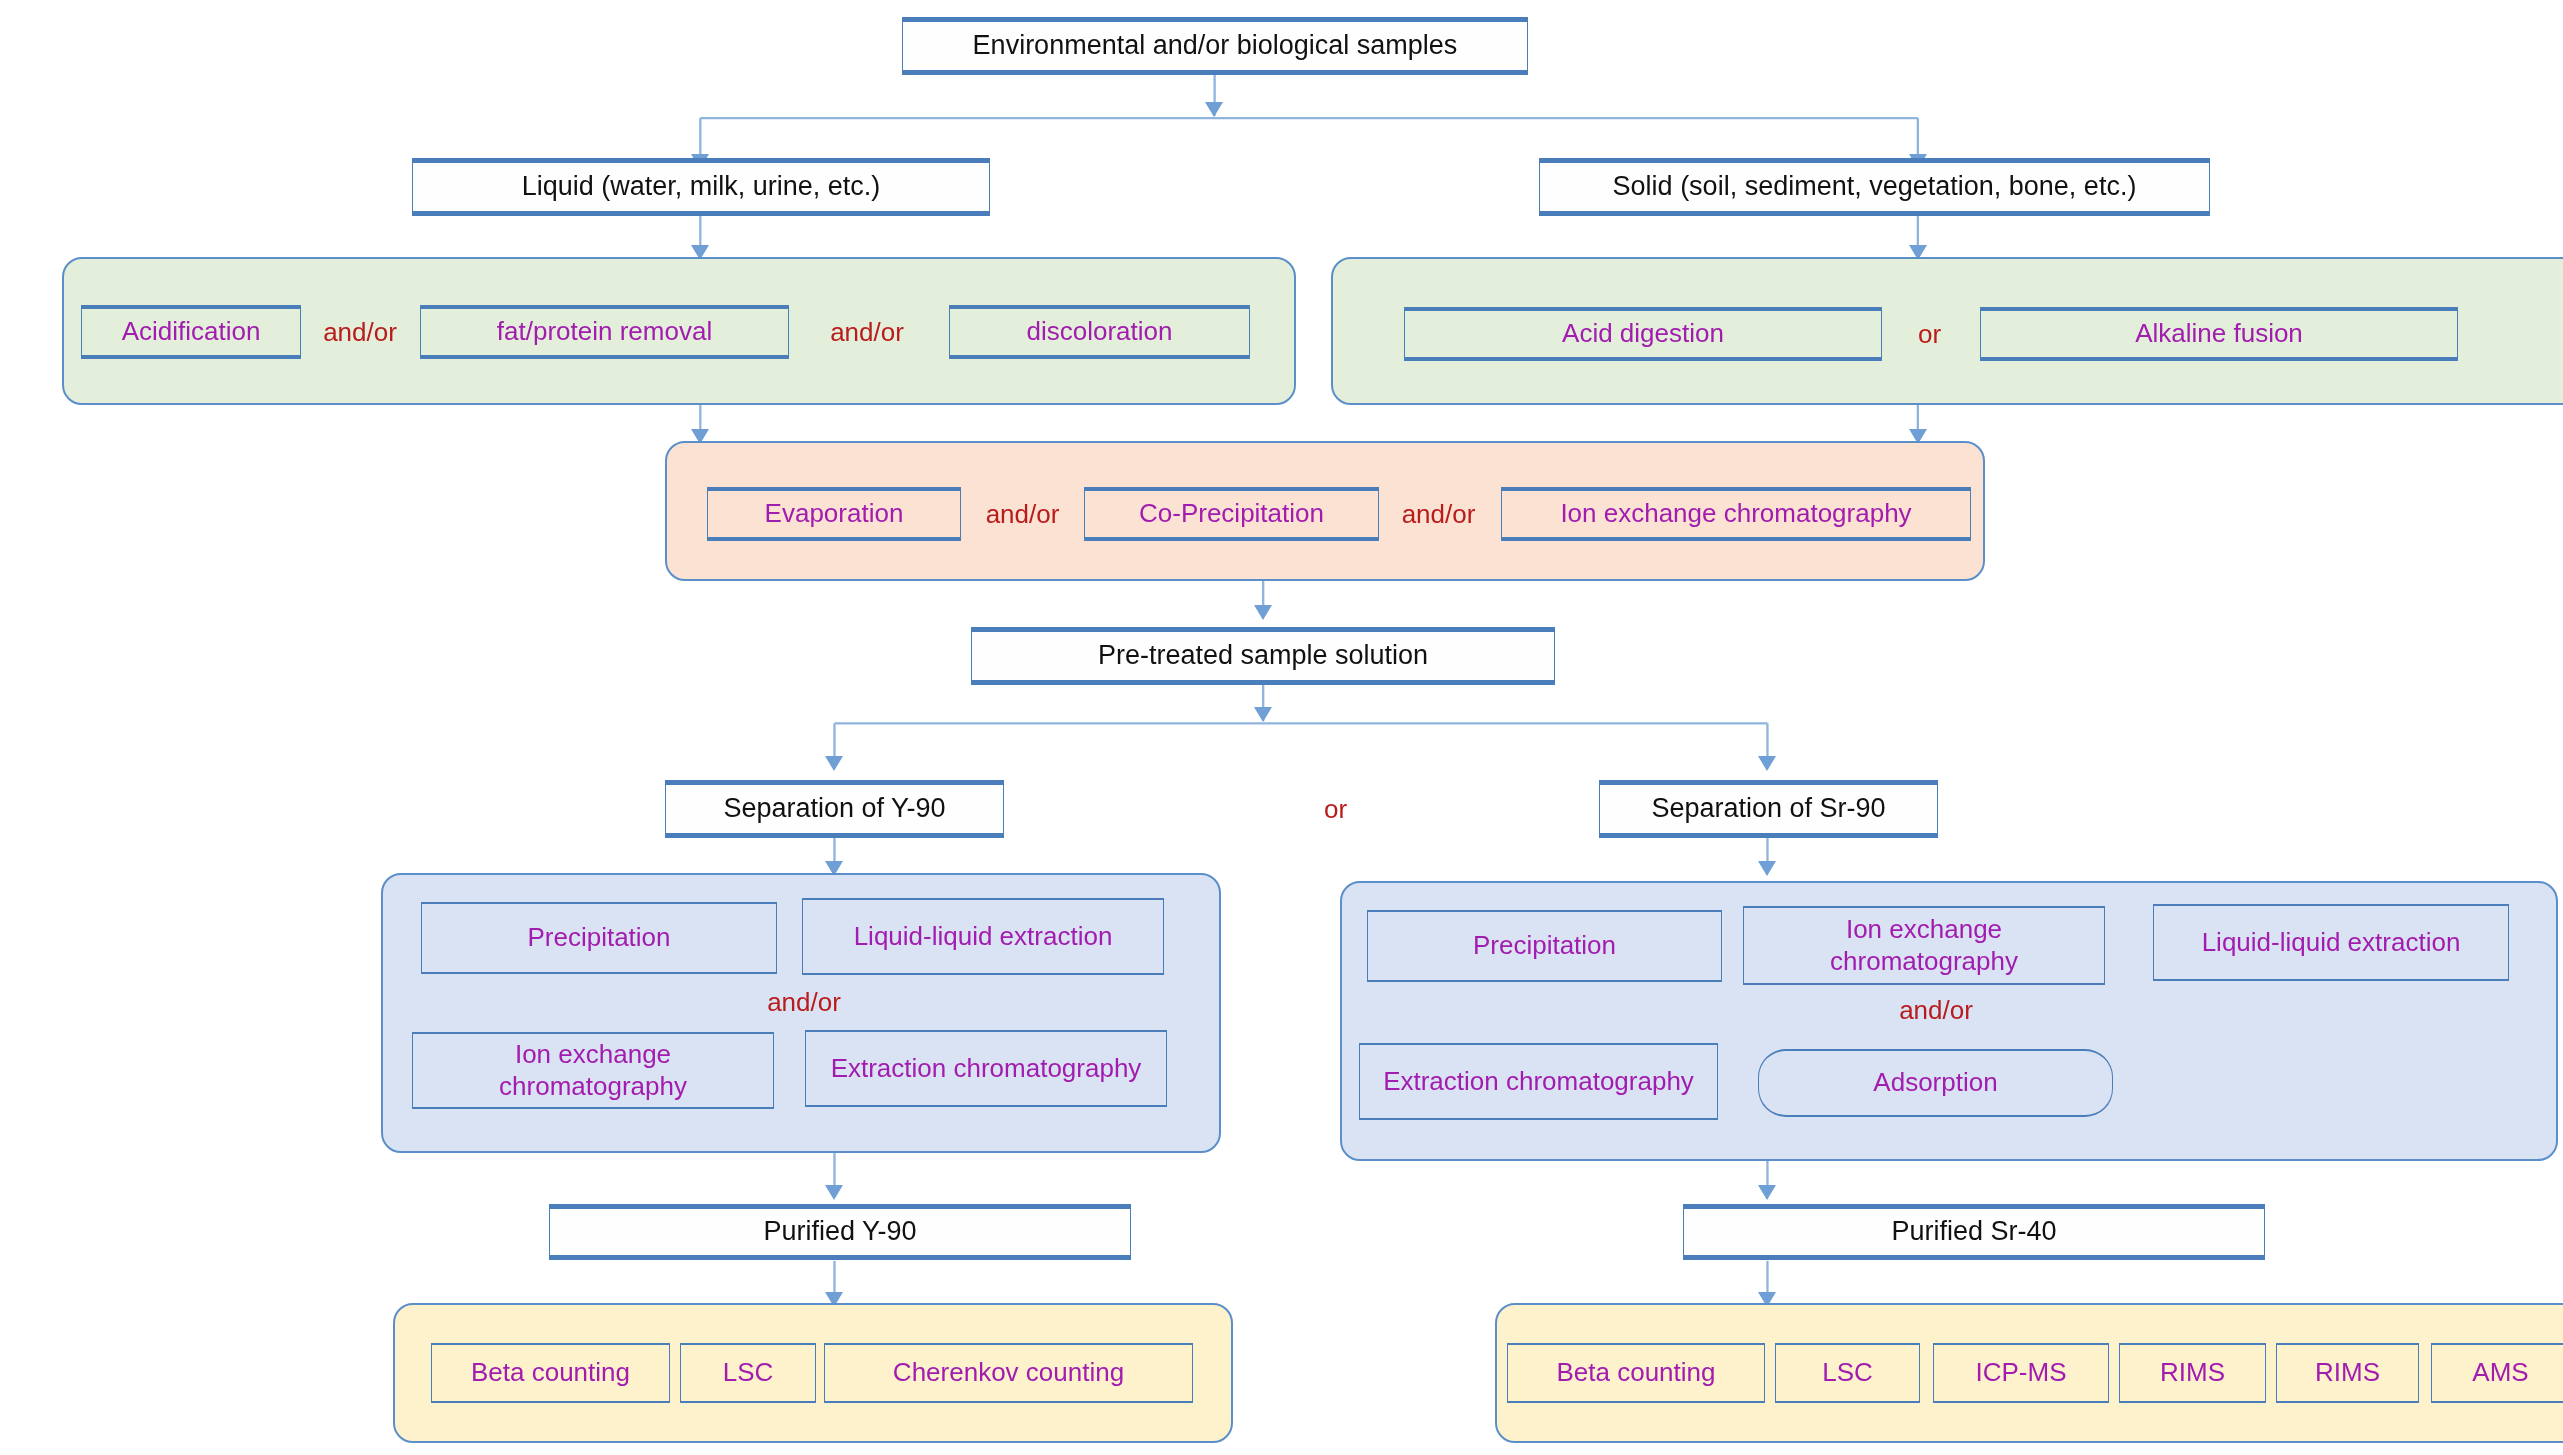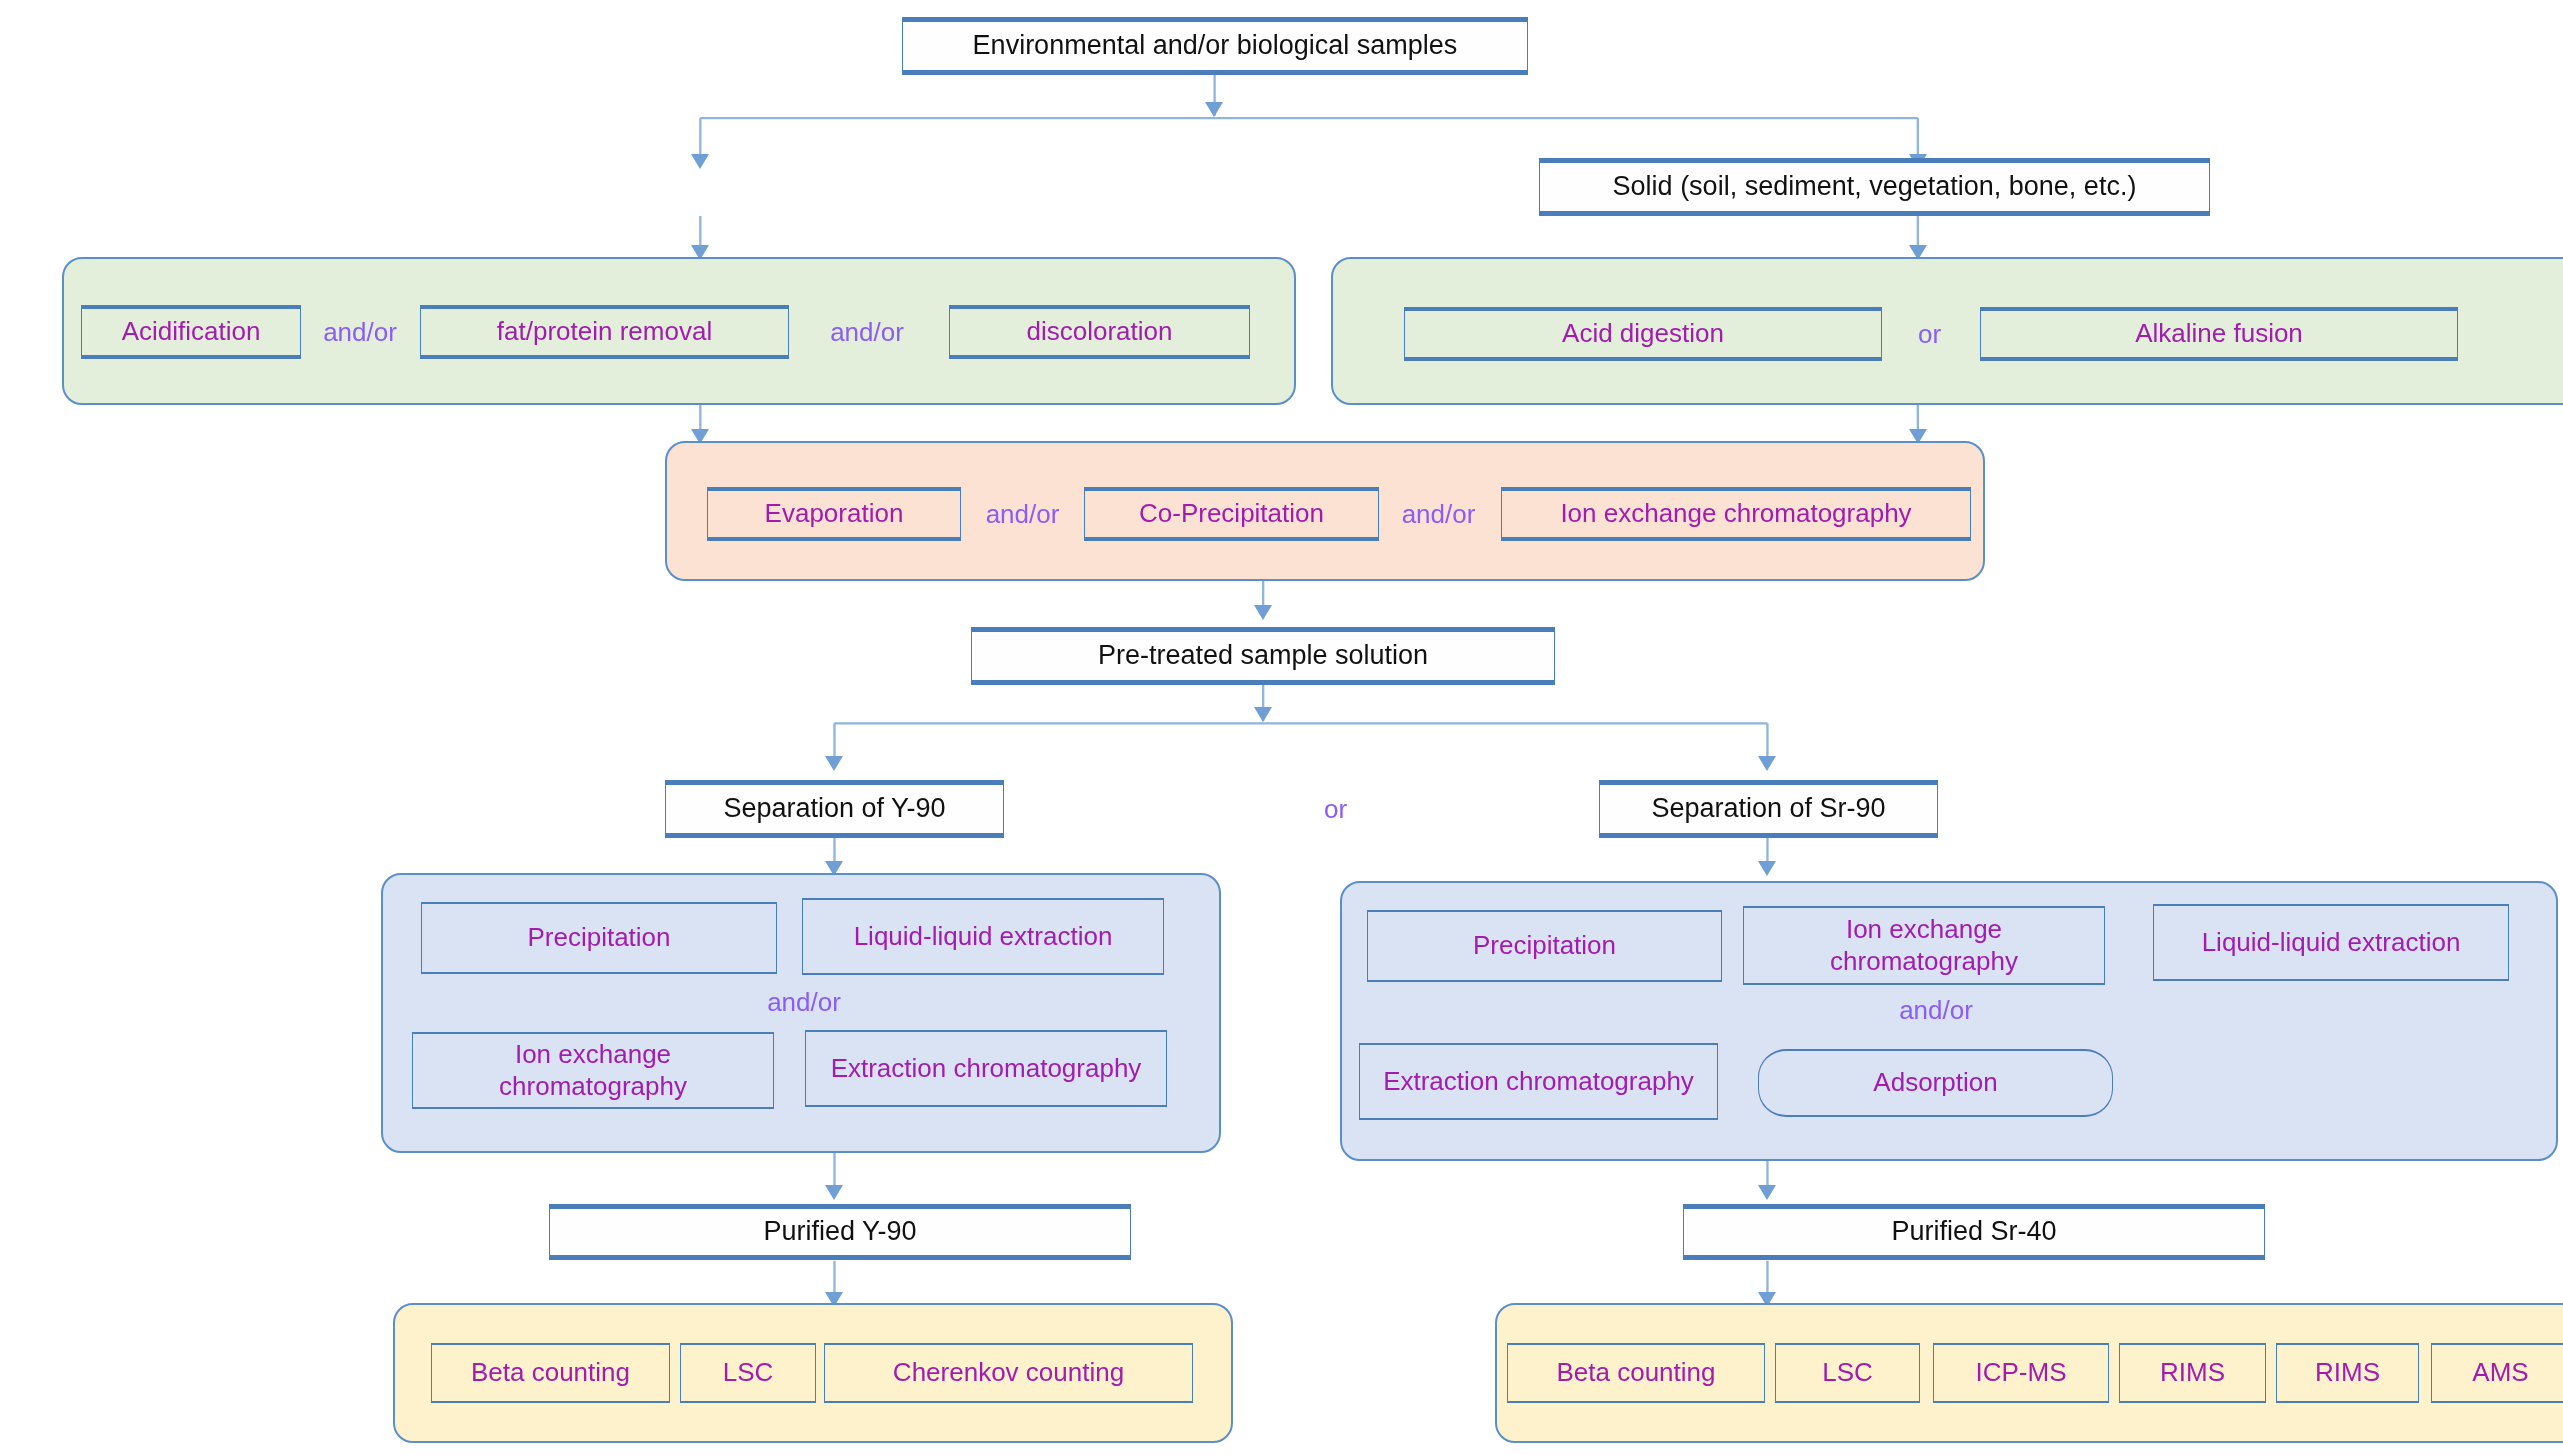--- a/index.html
+++ b/index.html
@@ -47,21 +47,21 @@
     line-height:1.22;
     color:#a21caf;
     padding:0 4.6px;
   }
   .obox.thin{border-top-width:2.3px;border-bottom-width:2.3px;}
 
   
   .conj{
     position:absolute;
     font-size:26px;
-    color:#8b5cf6;
+    color:#b91c1c;
     display:flex;align-items:center;justify-content:center;
     white-space:nowrap;
   }
   .arrow{
     position:absolute;
     width:0;height:0;
     border-left:9.3px solid transparent;
     border-right:9.3px solid transparent;
     border-top:15.4px solid #6f9fd4;
   }
@@ -124,20 +124,21 @@
   <div class="arrow" style="left:1710px;top:756px;"></div>
   <div class="arrow" style="left:777px;top:861px;"></div>
   <div class="arrow" style="left:1710px;top:861px;"></div>
   <div class="arrow" style="left:777px;top:1185px;"></div>
   <div class="arrow" style="left:1710px;top:1185px;"></div>
   <div class="arrow" style="left:777px;top:1292px;"></div>
   <div class="arrow" style="left:1710px;top:1292px;"></div>
 
   <div class="pbox" style="left:854px;top:17px;width:626px;height:58px;">Environmental and/or biological samples</div>
 
+  <div class="pbox" style="left:364px;top:158px;width:578px;height:58px;">Liquid (water, milk, urine, etc.)</div>
 
   <div class="pbox" style="left:1491px;top:158px;width:671px;height:58px;">Solid (soil, sediment, vegetation, bone, etc.)</div>
 
   <div class="group green" style="left:14px;top:257px;width:1234px;height:148px;"></div>
 
   <div class="obox" style="left:33px;top:305px;width:220px;height:54px;">Acidification</div>
   <div class="conj" style="left:254px;top:305px;width:116px;height:54px;">and/or</div>
   <div class="obox" style="left:372px;top:305px;width:369px;height:54px;">fat/protein removal</div>
   <div class="conj" style="left:742px;top:305px;width:154px;height:54px;">and/or</div>
   <div class="obox" style="left:901px;top:305px;width:301px;height:54px;">discoloration</div>

